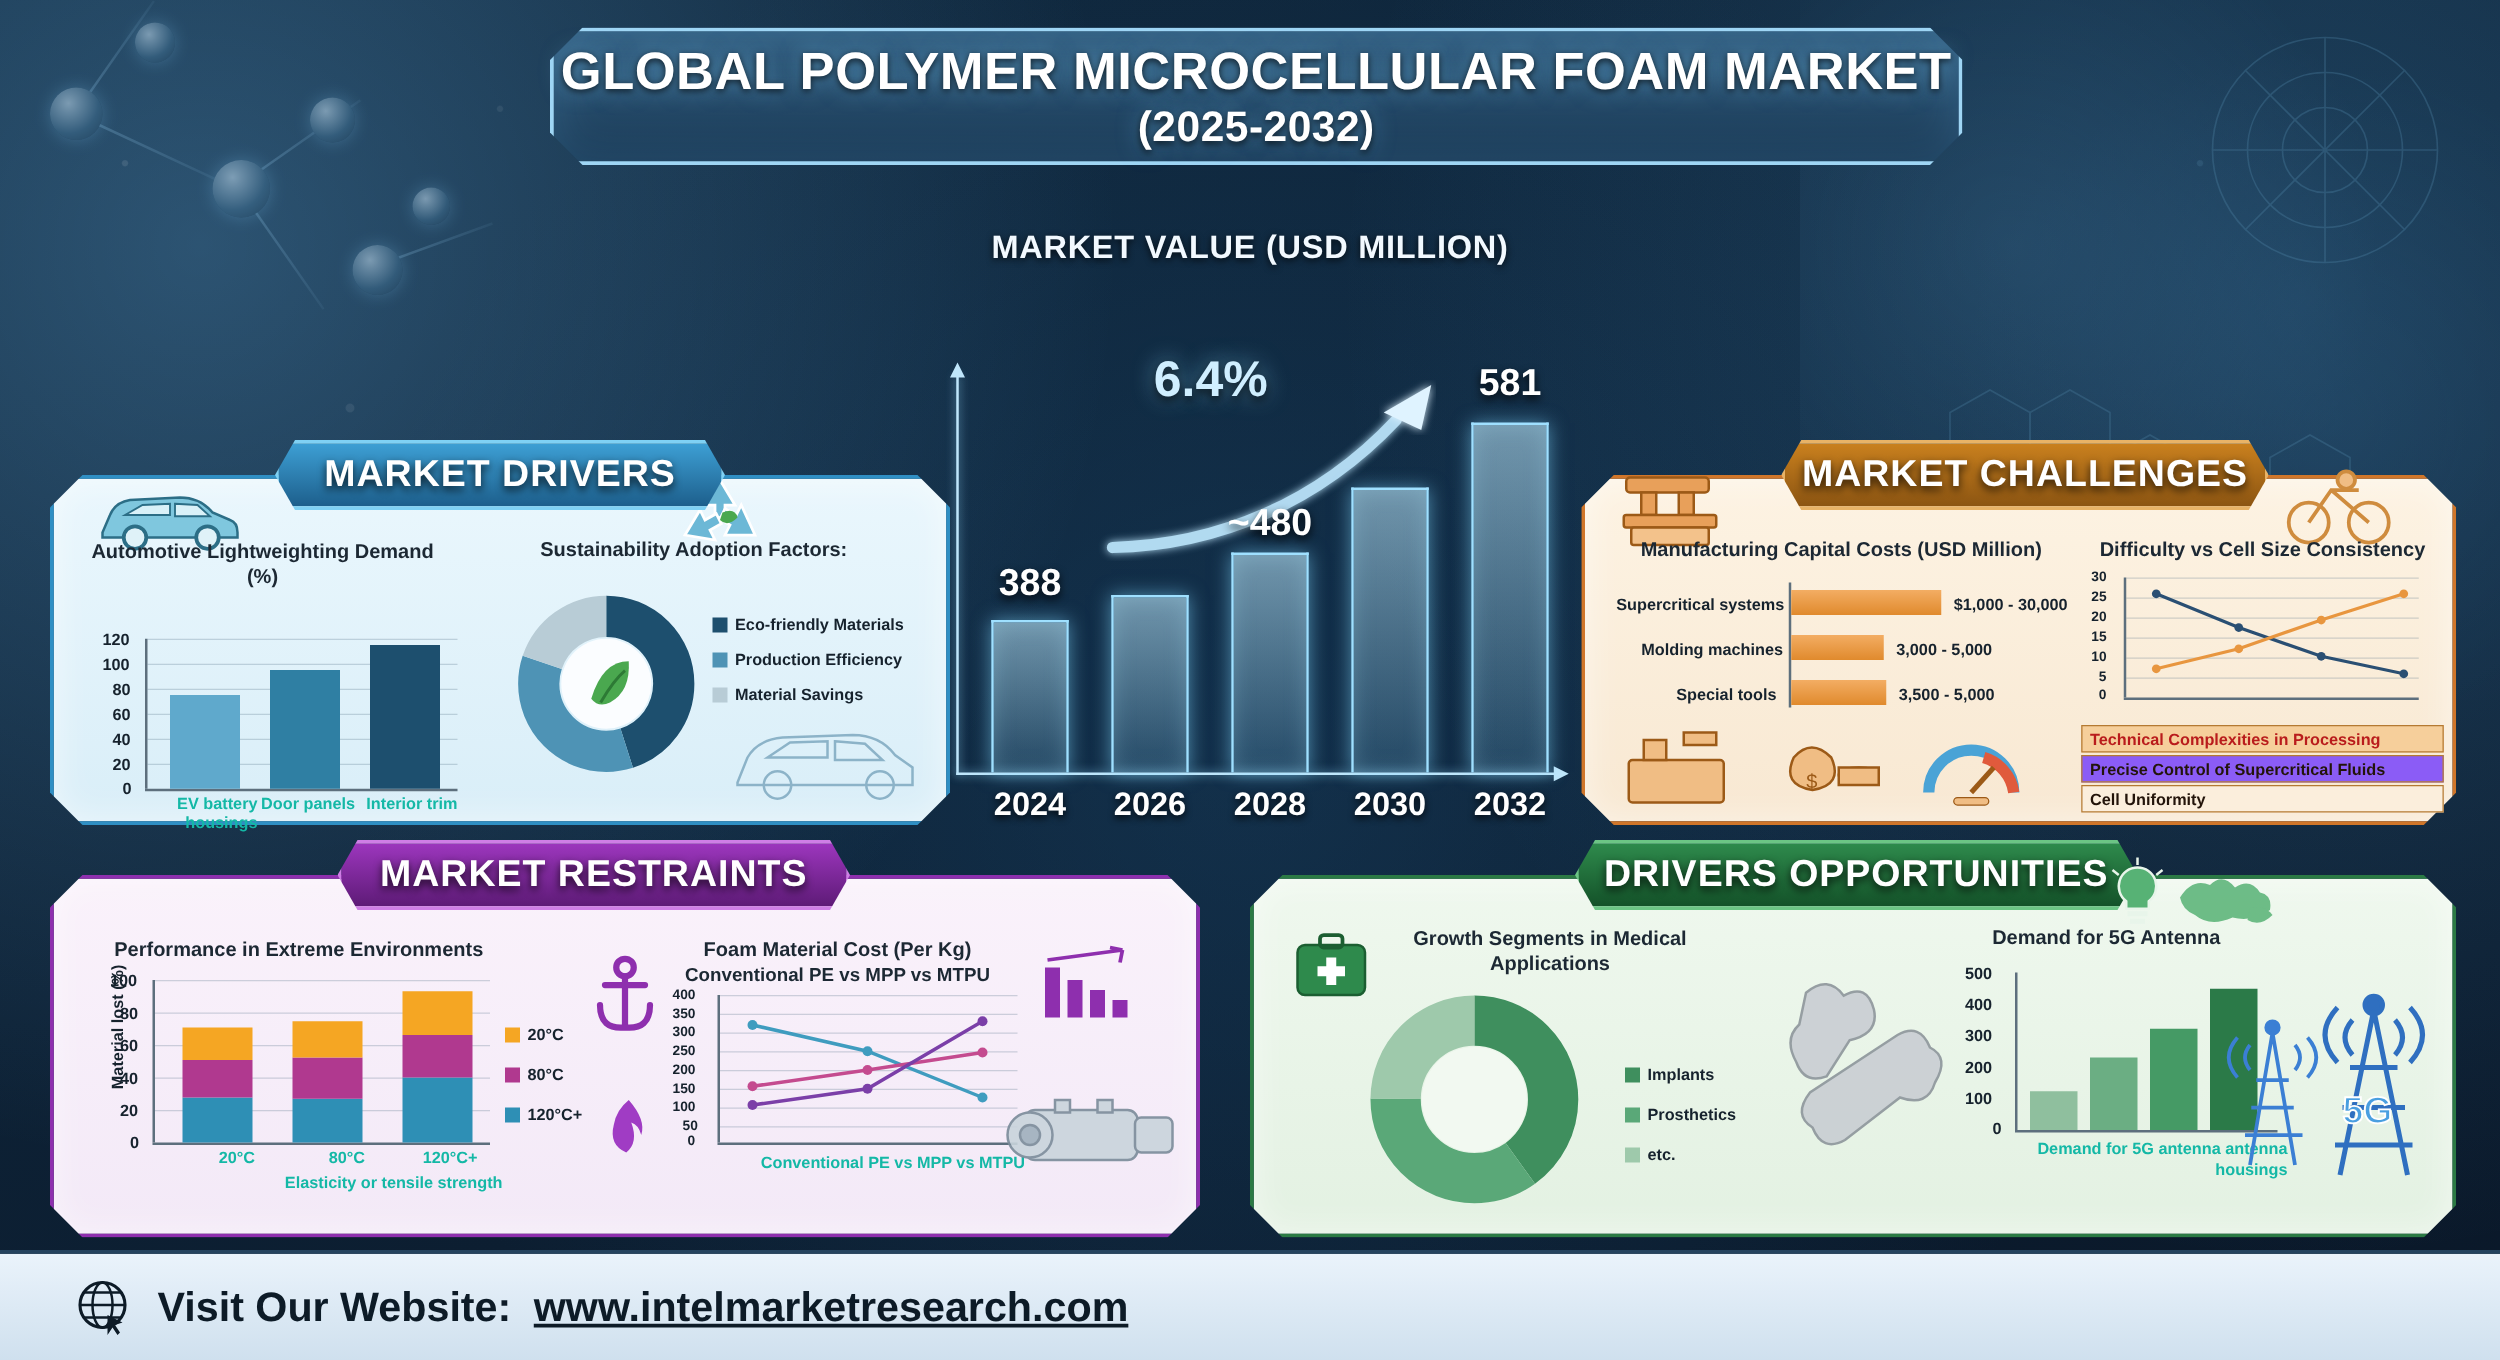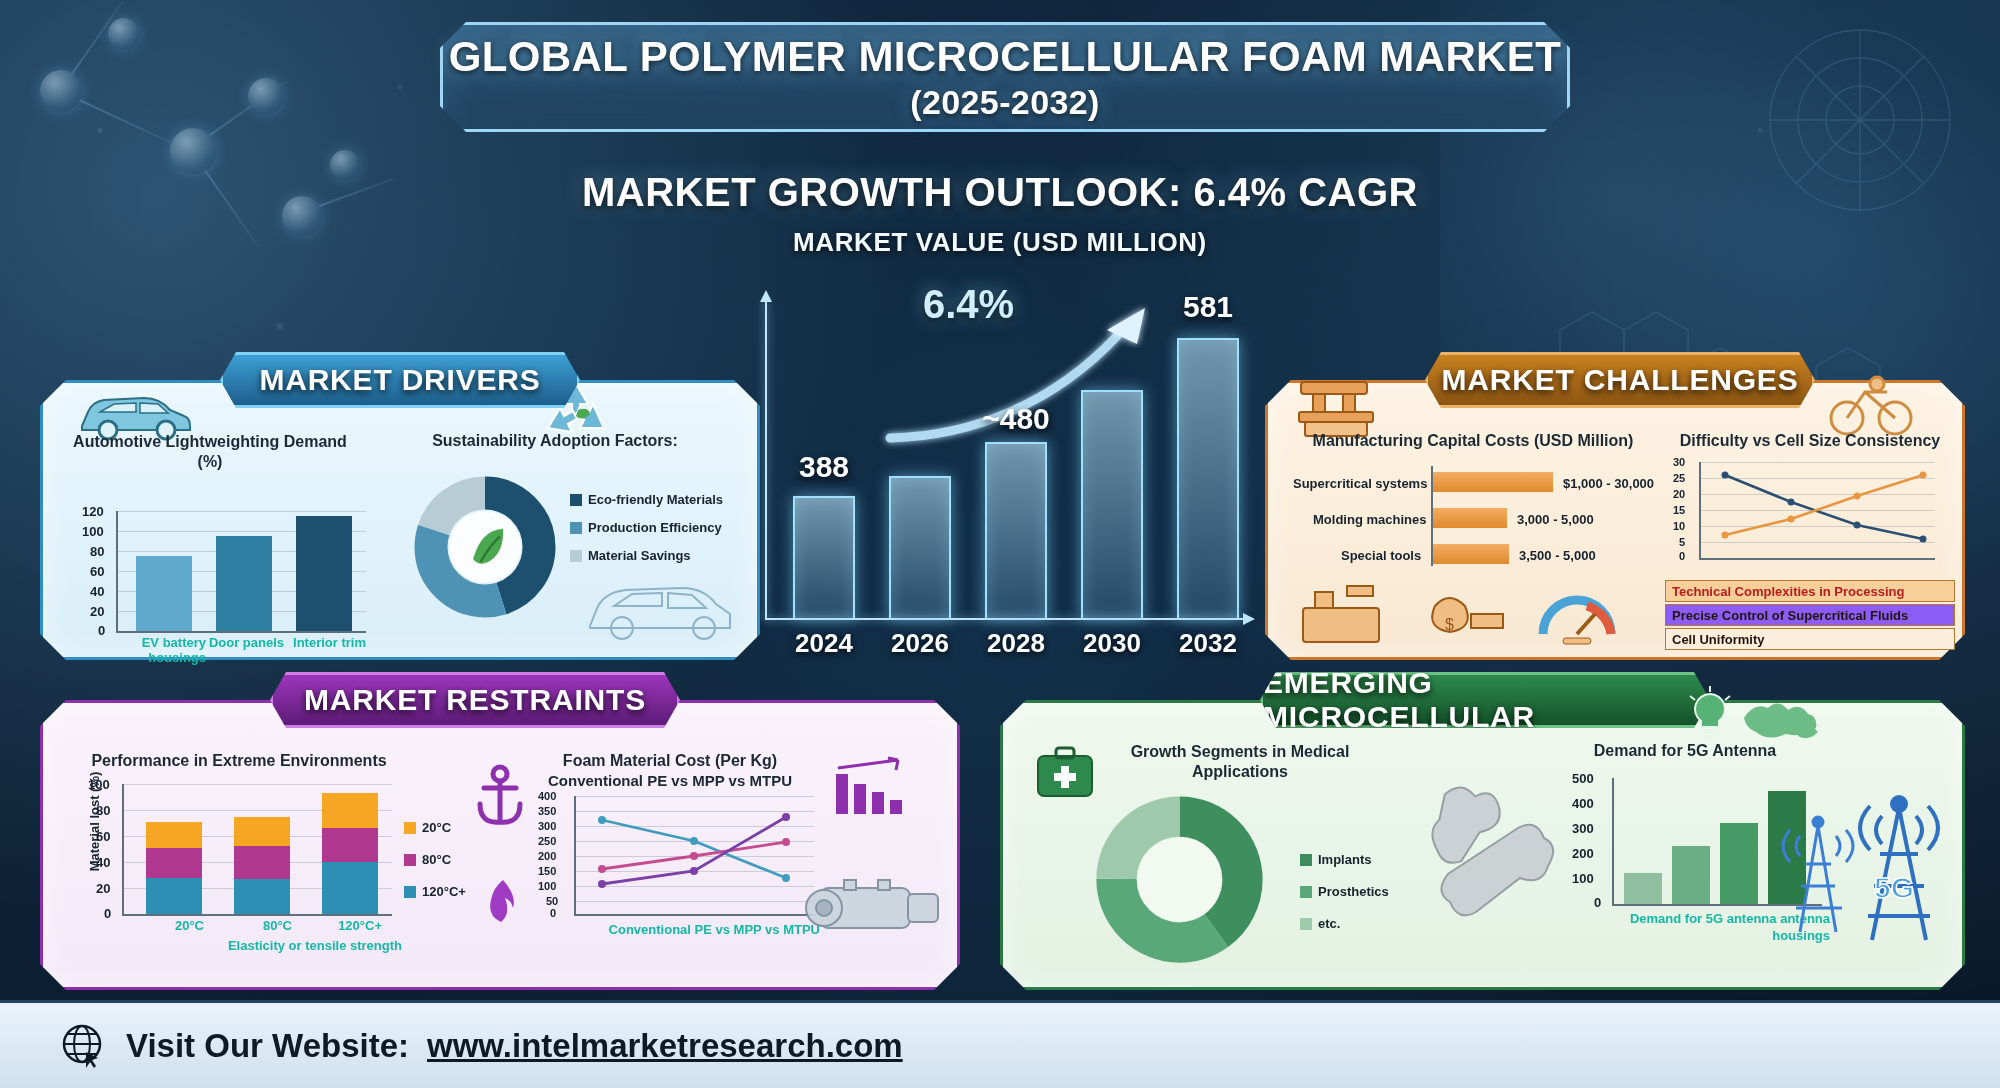--- a/index.html
+++ b/index.html
@@ -85,20 +85,21 @@
                text-shadow:0 3px 8px rgba(0,0,0,.8), 0 0 18px rgba(140,220,255,.6); }
 
   
   .panel{ position:absolute; border-radius:22px; }
   .panel-body{ position:absolute; inset:0; border-radius:22px; }
   .banner{
     position:absolute; height:56px; border-radius:14px; display:flex; align-items:center; justify-content:center;
     color:#fff; font-weight:bold; font-size:30px; letter-spacing:.8px;
     text-shadow:0 3px 7px rgba(0,0,0,.8);
     clip-path:polygon(16px 0,calc(100% - 16px) 0,100% 50%,calc(100% - 16px) 100%,16px 100%,0 50%);
+    text-align:center;
   }
 
   
   #drivers { left:40px; top:380px; width:720px; height:280px; }
   #drivers .panel-body{ background:linear-gradient(180deg,#eaf7fd,#d9eef8);
     border:3px solid #2f8fc4; box-shadow:0 0 18px rgba(80,190,255,.45), inset 0 0 30px rgba(255,255,255,.6);
     clip-path:polygon(26px 0,calc(100% - 26px) 0,100% 26px,100% calc(100% - 26px),calc(100% - 26px) 100%,26px 100%,0 calc(100% - 26px),0 26px);}
   #drivers .banner{ left:180px; top:-28px; width:360px;
     background:linear-gradient(180deg,#3d9fd4,#1d5f8c); border:3px solid #7fd1f4;
     box-shadow:0 0 18px rgba(110,210,255,.6); }
@@ -187,21 +188,20 @@
 
 <div class="title-wrap">
   <div class="title-plate"></div>
   <div class="title-txt">
     <div class="title-line1">GLOBAL POLYMER MICROCELLULAR FOAM MARKET</div>
     <div class="title-line2">(2025-2032)</div>
   </div>
 </div>
 
 <div class="hero-head">
-  <div class="hero-h1">MARKET GROWTH OUTLOOK: 6.4% CAGR</div>
   <div class="hero-h2">MARKET VALUE (USD MILLION)</div>
 </div>
 
 <div class="hero-chart">
   <div class="axis-y"></div>
   <div class="axis-x"></div>
 
   <svg width="510" height="360" style="position:absolute;left:0;top:0;pointer-events:none;">
     <defs>
       <filter id="gl">
@@ -577,21 +577,21 @@
       <rect x="108" y="34" width="30" height="28" rx="5"></rect>
       <rect x="44" y="20" width="12" height="10"></rect>
         <rect x="78" y="20" width="12" height="10"></rect>
     </g>
   </svg>
 </div>
 
 <div class="panel" id="opps">
   <div class="panel-body"></div>
   <div class="banner">
-    <span>EMERGING MICROCELLULAR</span>
+    <span>DRIVERS OPPORTUNITIES</span>
   </div>
 
   <svg width="62" height="56" style="position:absolute;left:34px;top:44px;" viewBox="0 0 62 56">
     <rect x="4" y="12" width="54" height="40" rx="6" fill="#2e8a4c" stroke="#1b5e31" stroke-width="2"></rect>
     <rect x="22" y="4" width="18" height="10" rx="3" fill="none" stroke="#1b5e31" stroke-width="3"></rect>
     <path d="M27 22 h8 v7 h7 v8 h-7 v7 h-8 v-7 h-7 v-8 h7z" fill="#ffffff"></path>
   </svg>
 
   <svg width="60" height="62" style="position:absolute;left:680px;top:-16px;" viewBox="0 0 60 62">
     <path d="M30 10 a15 15 0 0 1 9 27 v6 h-18 v-6 a15 15 0 0 1 9 -27z" fill="#57b275" stroke="#e8f5ea" stroke-width="2"></path>

